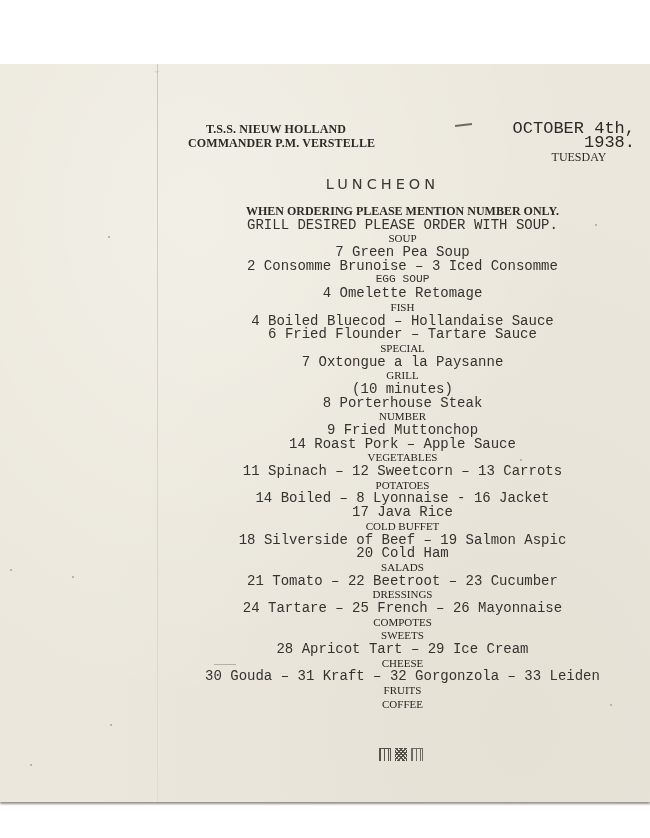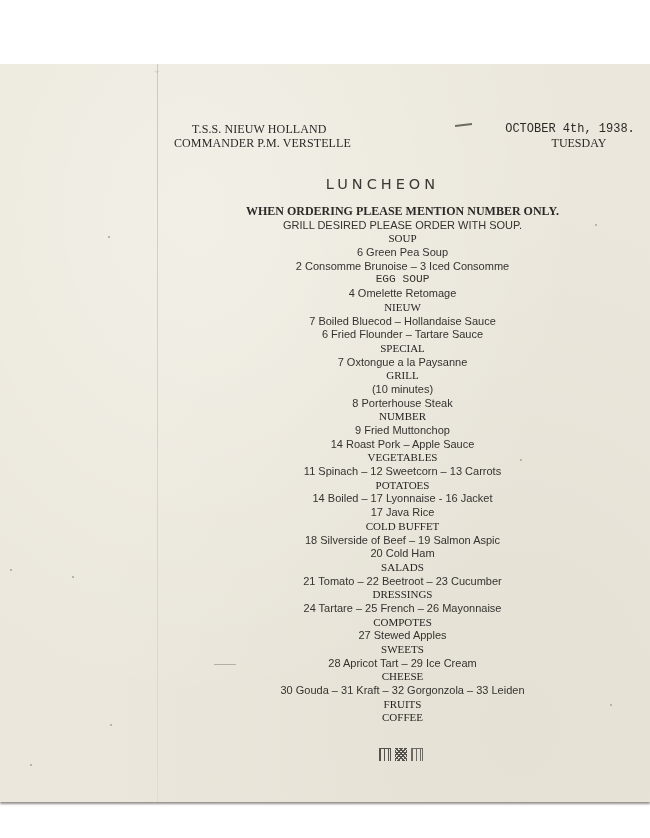--- a/index.html
+++ b/index.html
@@ -67,46 +67,46 @@
     .left-mark {
       position: absolute;
       left: 214px;
       top: 600px;
       width: 22px;
       height: 1px;
       background: #b5b0a2;
     }
     .hdr-left {
       position: absolute;
-      left: 174px;
+      left: 188px;
       top: 58px;
       text-align: center;
       font-family: "Liberation Serif", serif;
-      font-weight: normal;
+      font-weight: bold;
       font-size: 12px;
       line-height: 14px;
       color: #2b2a27;
       letter-spacing: 0.1px;
     }
     .hdr-left .l1 { display: block; padding-left: 18px; text-align: left; }
     .hdr-left .l2 { display: block; text-align: right; }
     .hdr-right {
       position: absolute;
       left: 505px;
       top: 58px;
       width: 130px;
       text-align: center;
       color: #2b2a27;
     }
     .hdr-right .date {
       display: block;
       font-family: "Liberation Mono", monospace;
-      font-size: 12px;
+      font-size: 17px;
       line-height: 14px;
-      text-align: center;
+      text-align: right;
     }
     .hdr-right .day {
       display: block;
       font-family: "Liberation Serif", serif;
       font-weight: normal;
       font-size: 12px;
       line-height: 14px;
       text-align: center;
       padding-left: 18px;
     }
@@ -138,22 +138,22 @@
       height: 13.7px;
       line-height: 13.7px;
       white-space: nowrap;
     }
     .notice {
       font-family: "Liberation Serif", serif;
       font-weight: bold;
       font-size: 12px;
     }
     .mono {
-      font-family: Liberation Sans, sans-serif;
-      font-size: 11px;
+      font-family: Liberation Mono, monospace;
+      font-size: 14px;
       color: #34332f;
     }
     .heading {
       font-family: "Liberation Serif", serif;
       font-weight: normal;
       font-size: 11px;
       color: #262522;
     }
     .heading.mono-head {
       font-family: "Liberation Mono", monospace;
@@ -218,60 +218,59 @@
       <span class="day">TUESDAY</span>
     </div>
 
     <div class="title">LUNCHEON</div>
 
     <div class="menu" id="menu">
       <span class="row notice">WHEN ORDERING PLEASE MENTION NUMBER ONLY.</span>
       <span class="row mono">GRILL DESIRED PLEASE ORDER WITH SOUP.</span>
 
       <span class="row heading">SOUP</span>
-      <span class="row mono">6 Green Pea Soup</span>
+      <span class="row mono">7 Green Pea Soup</span>
       <span class="row mono">2 Consomme Brunoise – 3 Iced Consomme</span>
 
       <span class="row heading mono-head">EGG SOUP</span>
       <span class="row mono">4 Omelette Retomage</span>
 
-      <span class="row heading">NIEUW</span>
-      <span class="row mono">7 Boiled Bluecod – Hollandaise Sauce</span>
+      <span class="row heading">FISH</span>
+      <span class="row mono">4 Boiled Bluecod – Hollandaise Sauce</span>
       <span class="row mono">6 Fried Flounder – Tartare Sauce</span>
 
       <span class="row heading">SPECIAL</span>
       <span class="row mono">7 Oxtongue a la Paysanne</span>
 
       <span class="row heading">GRILL</span>
       <span class="row mono">(10 minutes)</span>
       <span class="row mono">8 Porterhouse Steak</span>
 
       <span class="row heading">NUMBER</span>
       <span class="row mono">9 Fried Muttonchop</span>
       <span class="row mono">14 Roast Pork – Apple Sauce</span>
 
       <span class="row heading">VEGETABLES</span>
       <span class="row mono">11 Spinach – 12 Sweetcorn – 13 Carrots</span>
 
       <span class="row heading">POTATOES</span>
-      <span class="row mono">14 Boiled – 17 Lyonnaise - 16 Jacket</span>
+      <span class="row mono">14 Boiled – 8 Lyonnaise - 16 Jacket</span>
       <span class="row mono">17 Java Rice</span>
 
       <span class="row heading">COLD BUFFET</span>
       <span class="row mono">18 Silverside of Beef – 19 Salmon Aspic</span>
       <span class="row mono">20 Cold Ham</span>
 
       <span class="row heading">SALADS</span>
       <span class="row mono">21 Tomato – 22 Beetroot – 23 Cucumber</span>
 
       <span class="row heading">DRESSINGS</span>
       <span class="row mono">24 Tartare – 25 French – 26 Mayonnaise</span>
 
       <span class="row heading">COMPOTES</span>
-      <span class="row mono">27 Stewed Apples</span>
 
       <span class="row heading">SWEETS</span>
       <span class="row mono">28 Apricot Tart – 29 Ice Cream</span>
 
       <span class="row heading">CHEESE</span>
       <span class="row mono">30 Gouda – 31 Kraft – 32 Gorgonzola – 33 Leiden</span>
 
       <span class="row heading">FRUITS</span>
 
       <span class="row heading">COFFEE</span>

